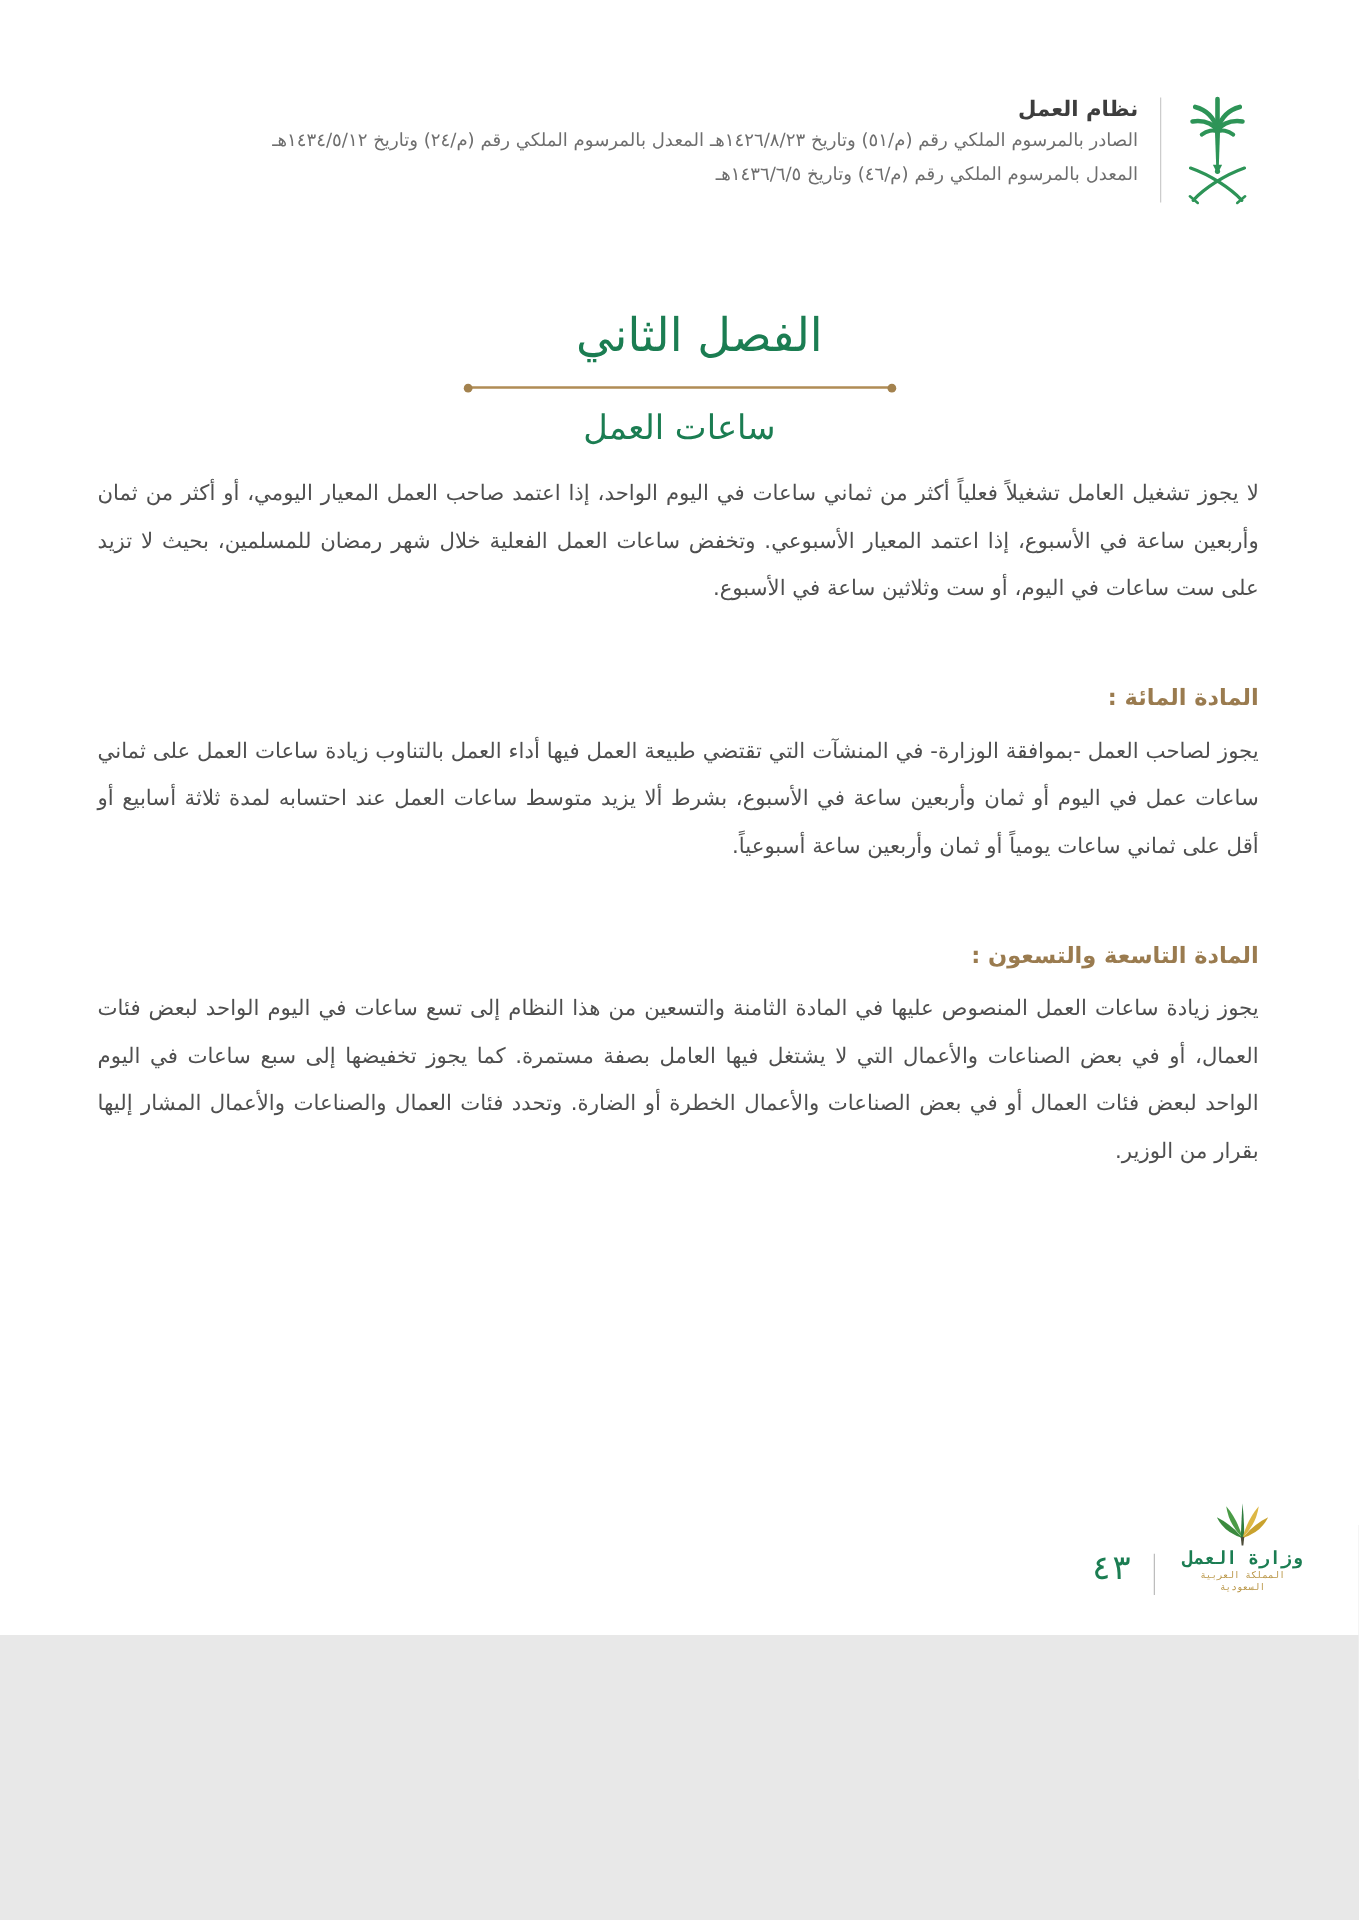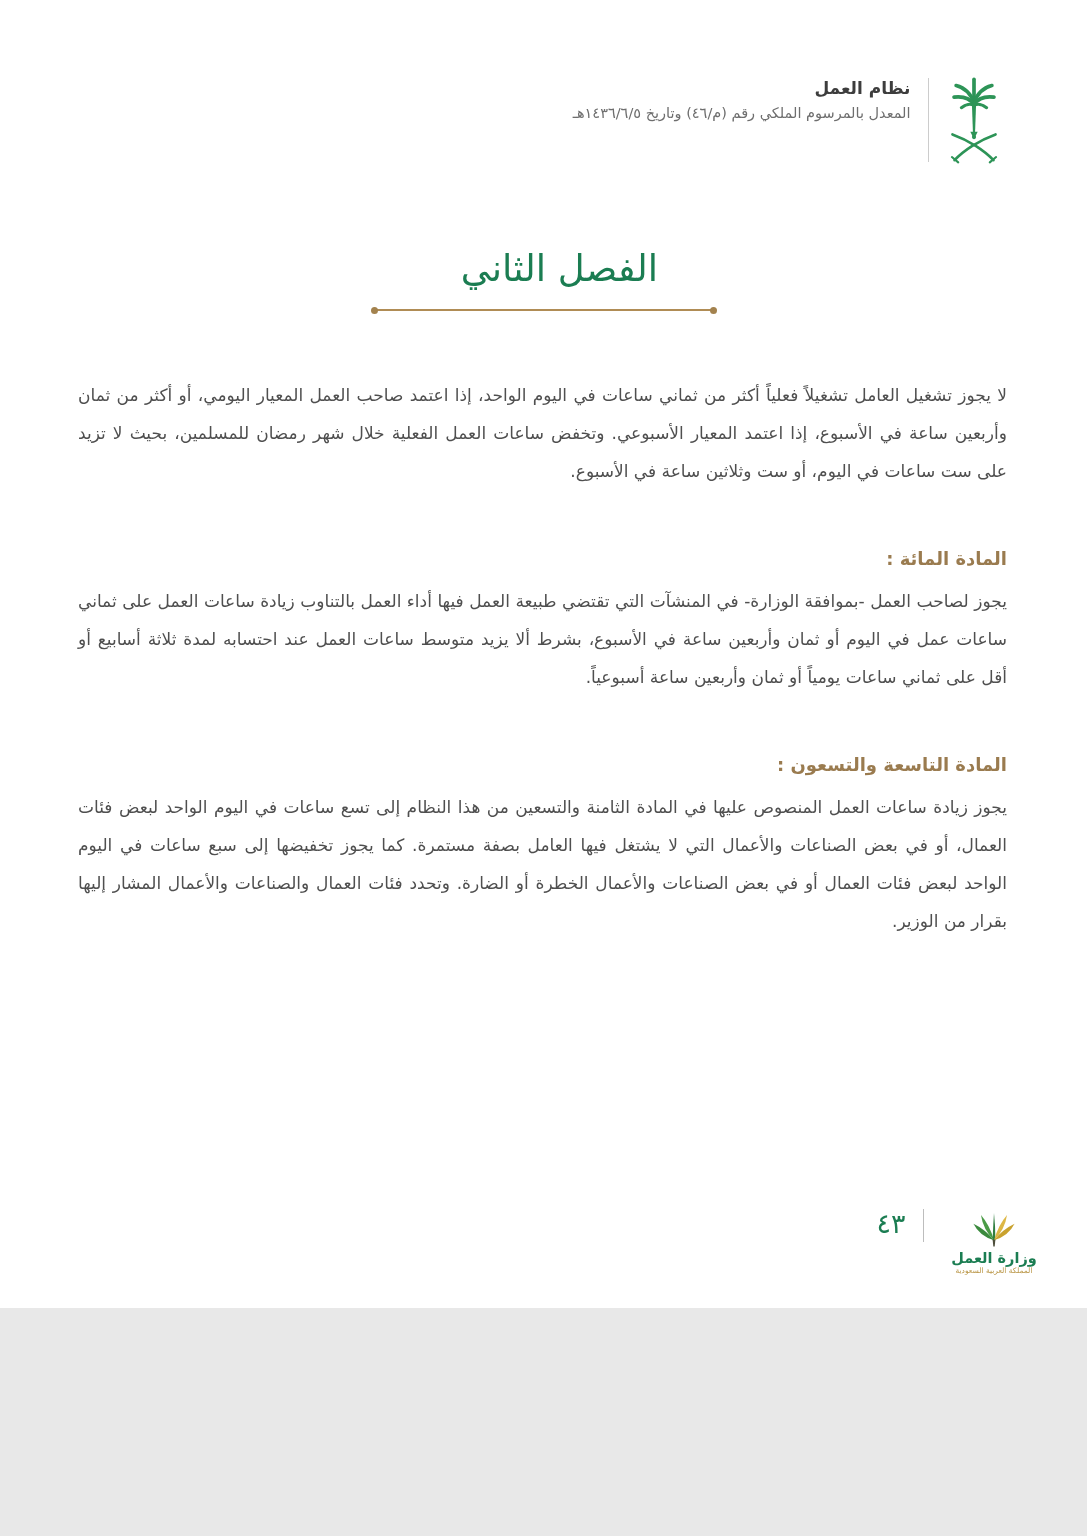--- a/index.html
+++ b/index.html
@@ -34,21 +34,21 @@
   .article { margin-bottom:55px; }
   .article h3 { font-size:18px; font-weight:bold; color:#9a7b4f; margin:0 0 9px 0; line-height:28px; }
   .article p {
     font-size:17px; color:#4f4f4f; line-height:38px; margin:0;
     text-align:justify; text-justify:inter-word;
   }
 
   
   .doc-footer {
     position:absolute; bottom:32px; right:40px;
-    display:flex; direction:ltr; flex-direction:row; align-items:flex-start; gap:17px;
+    display:flex; direction:ltr; flex-direction:row; align-items:flex-end; gap:17px;font-family:Liberation Mono, monospace;
   }
   .pagenum { color:#1b7d52; font-size:27px; line-height:30px; padding-bottom:4px; }
   .f-vline { width:1.5px; height:33px; background:#bdbdbd; }
   .ministry { text-align:center; width:106px; }
   .ministry svg { width:48px; height:40px; display:block; margin:0 auto 1px auto; }
   .m-name { color:#1b7d52; font-weight:bold; font-size:14.5px; line-height:16px; }
   .m-sub  { color:#b99545; font-size:7.5px; line-height:10px; }
 </style>
 </head>
 <body>
@@ -77,30 +77,32 @@
 
           <path d="M46,56 L54,56 L52,112 L48,112 Z"></path>
           <path d="M43,110 L57,110 L50,124 Z"></path>
           <circle cx="50" cy="120" r="4"></circle>
         </g>
       </svg>
     </span>
     <span class="h-vline"></span>
     <div class="header-text">
       <div class="h-title">نظام العمل</div>
+      <div class="h-sub">الصادر بالمرسوم الملكي رقم (م/٥١) وتاريخ ١٤٢٦/٨/٢٣هـ المعدل بالمرسوم الملكي رقم (م/٢٤) وتاريخ ١٤٣٤/٥/١٢هـ</div>
       <div class="h-sub">المعدل بالمرسوم الملكي رقم (م/٤٦) وتاريخ ١٤٣٦/٦/٥هـ</div>
     </div>
   </header>
 
   <section class="chapter">
     <h1 class="ch-title">الفصل الثاني</h1>
     <div class="ch-rule">
       <span class="dot r"></span>
       <span class="dot l"></span>
     </div>
+    <h2 class="ch-sub">ساعات العمل</h2>
   </section>
 
   <main class="articles">
     <article class="article">
       <p>لا يجوز تشغيل العامل تشغيلاً فعلياً أكثر من ثماني ساعات في اليوم الواحد، إذا اعتمد صاحب العمل المعيار اليومي، أو أكثر من ثمان وأربعين ساعة في الأسبوع، إذا اعتمد المعيار الأسبوعي. وتخفض ساعات العمل الفعلية خلال شهر رمضان للمسلمين، بحيث لا تزيد على ست ساعات في اليوم، أو ست وثلاثين ساعة في الأسبوع.</p>
     </article>
     <article class="article">
       <h3>المادة المائة :</h3>
       <p>يجوز لصاحب العمل -بموافقة الوزارة- في المنشآت التي تقتضي طبيعة العمل فيها أداء العمل بالتناوب زيادة ساعات العمل على ثماني ساعات عمل في اليوم أو ثمان وأربعين ساعة في الأسبوع، بشرط ألا يزيد متوسط ساعات العمل عند احتسابه لمدة ثلاثة أسابيع أو أقل على ثماني ساعات يومياً أو ثمان وأربعين ساعة أسبوعياً.</p>
     </article>

